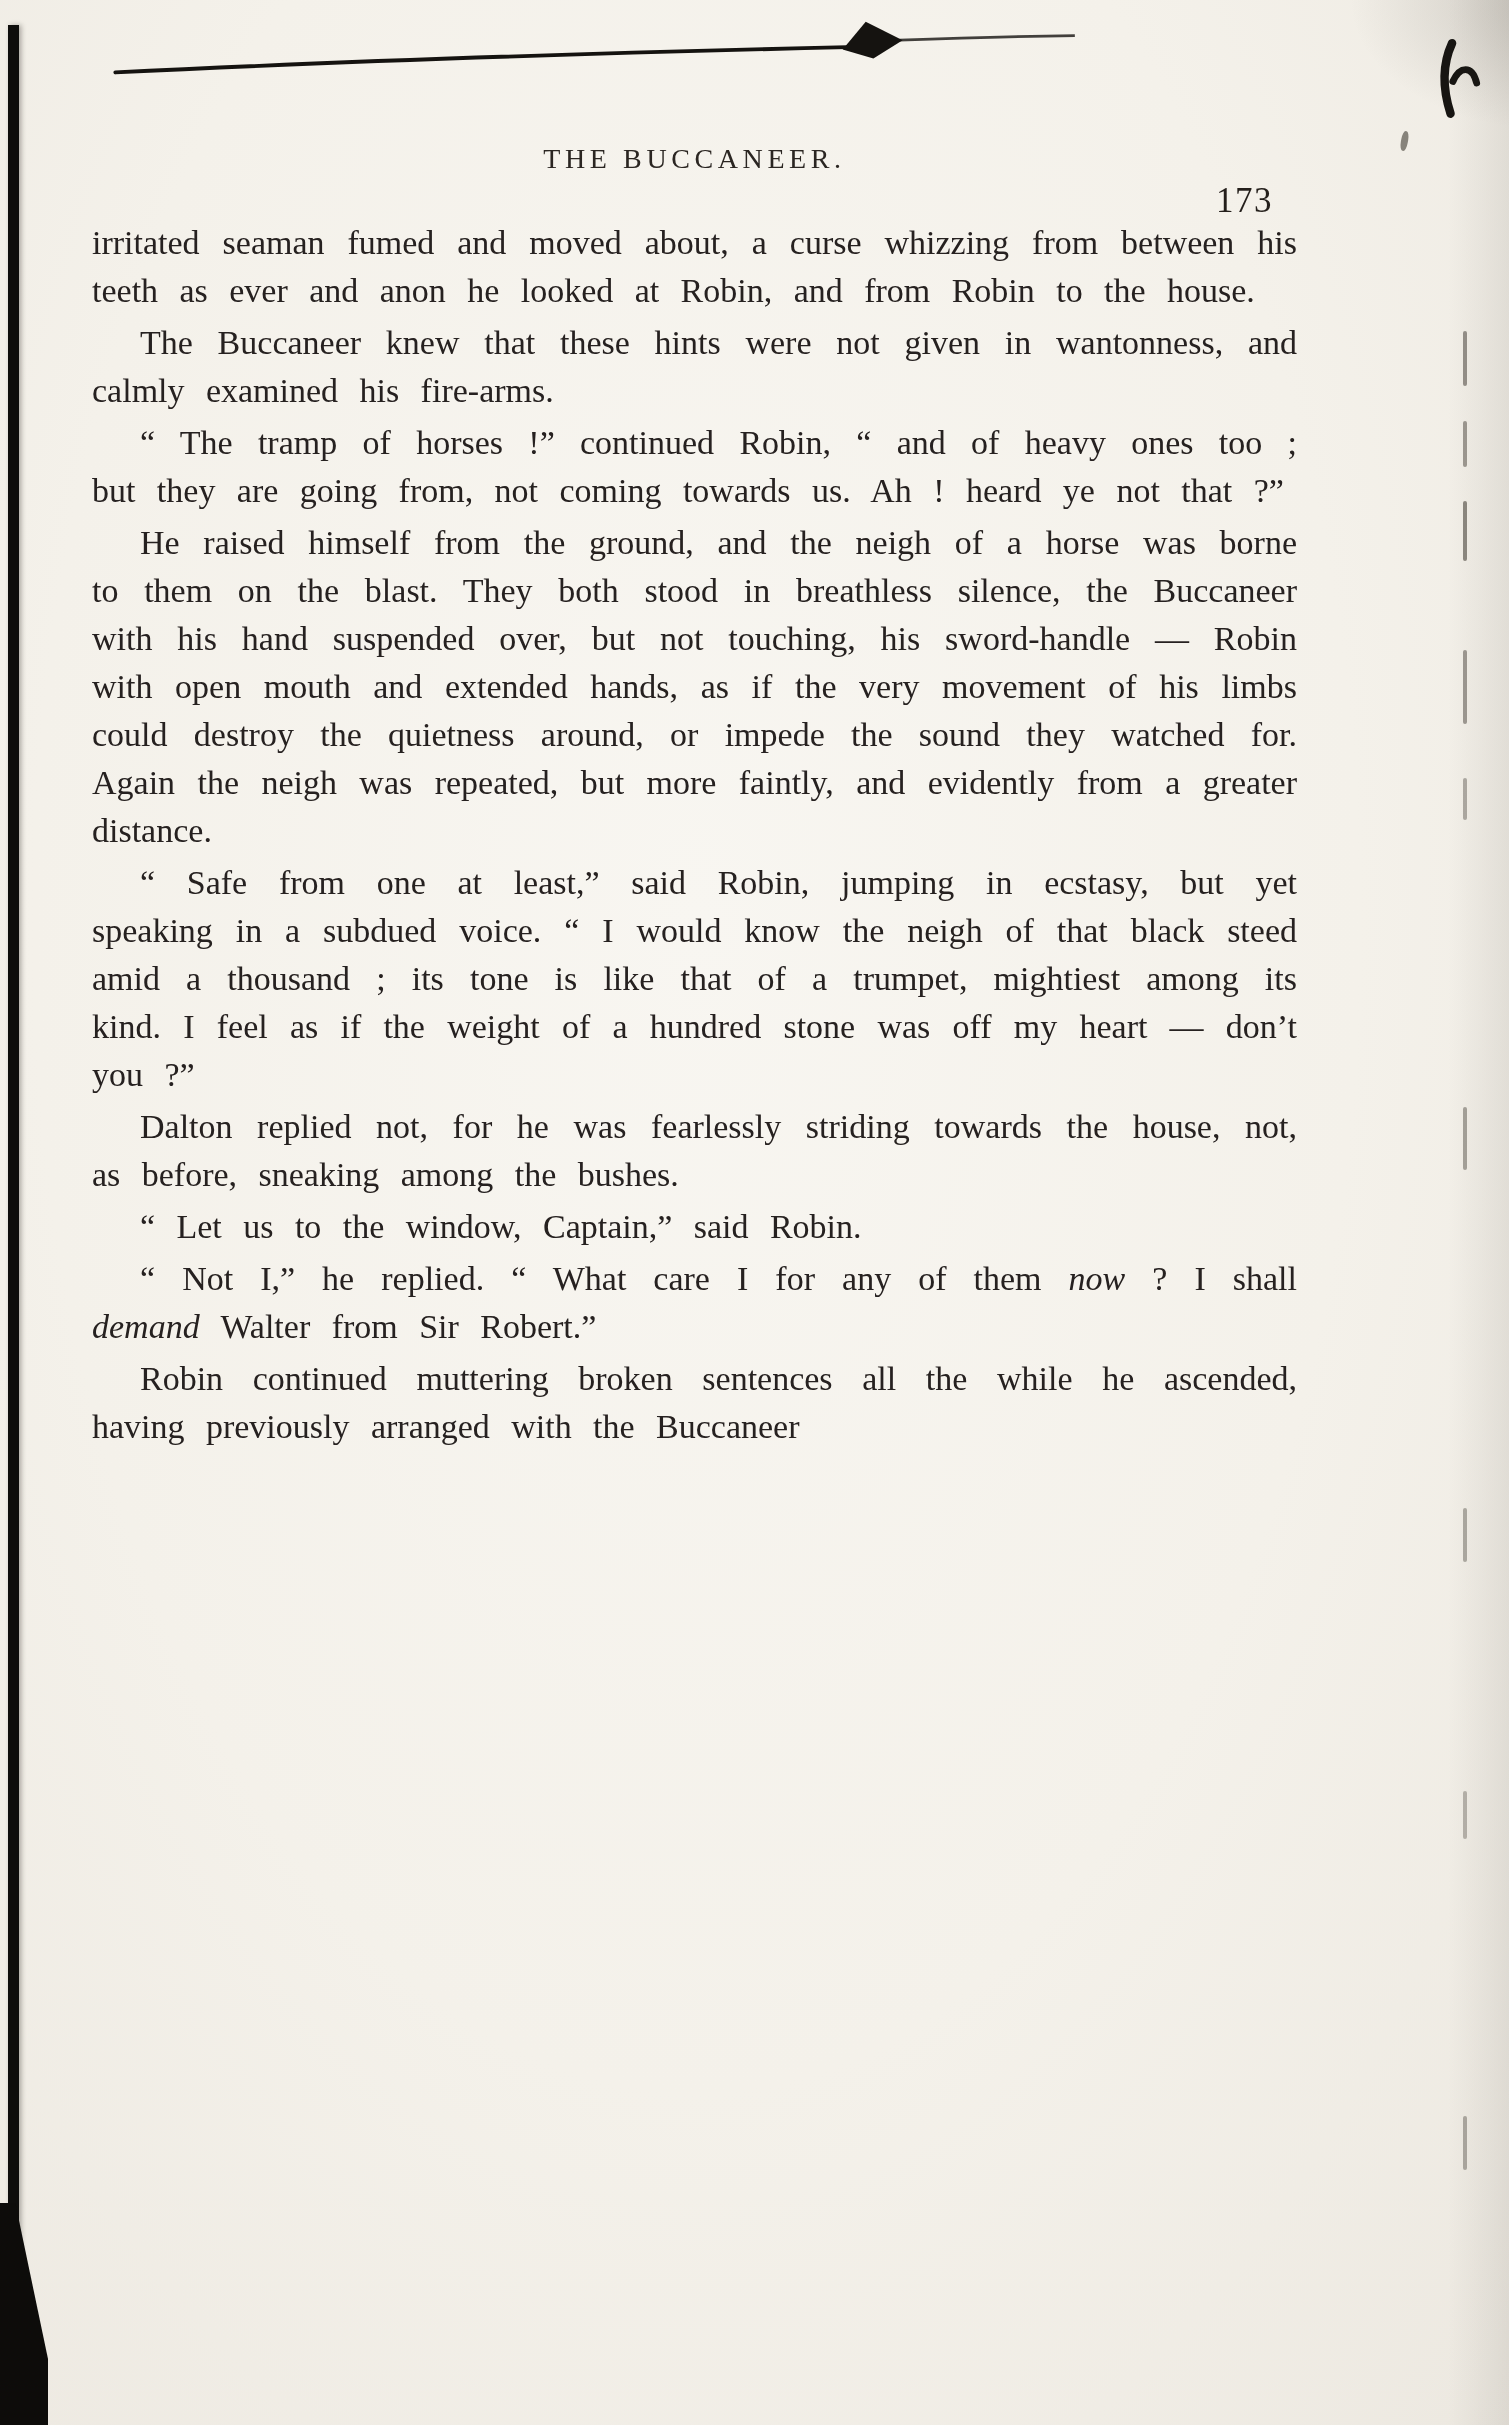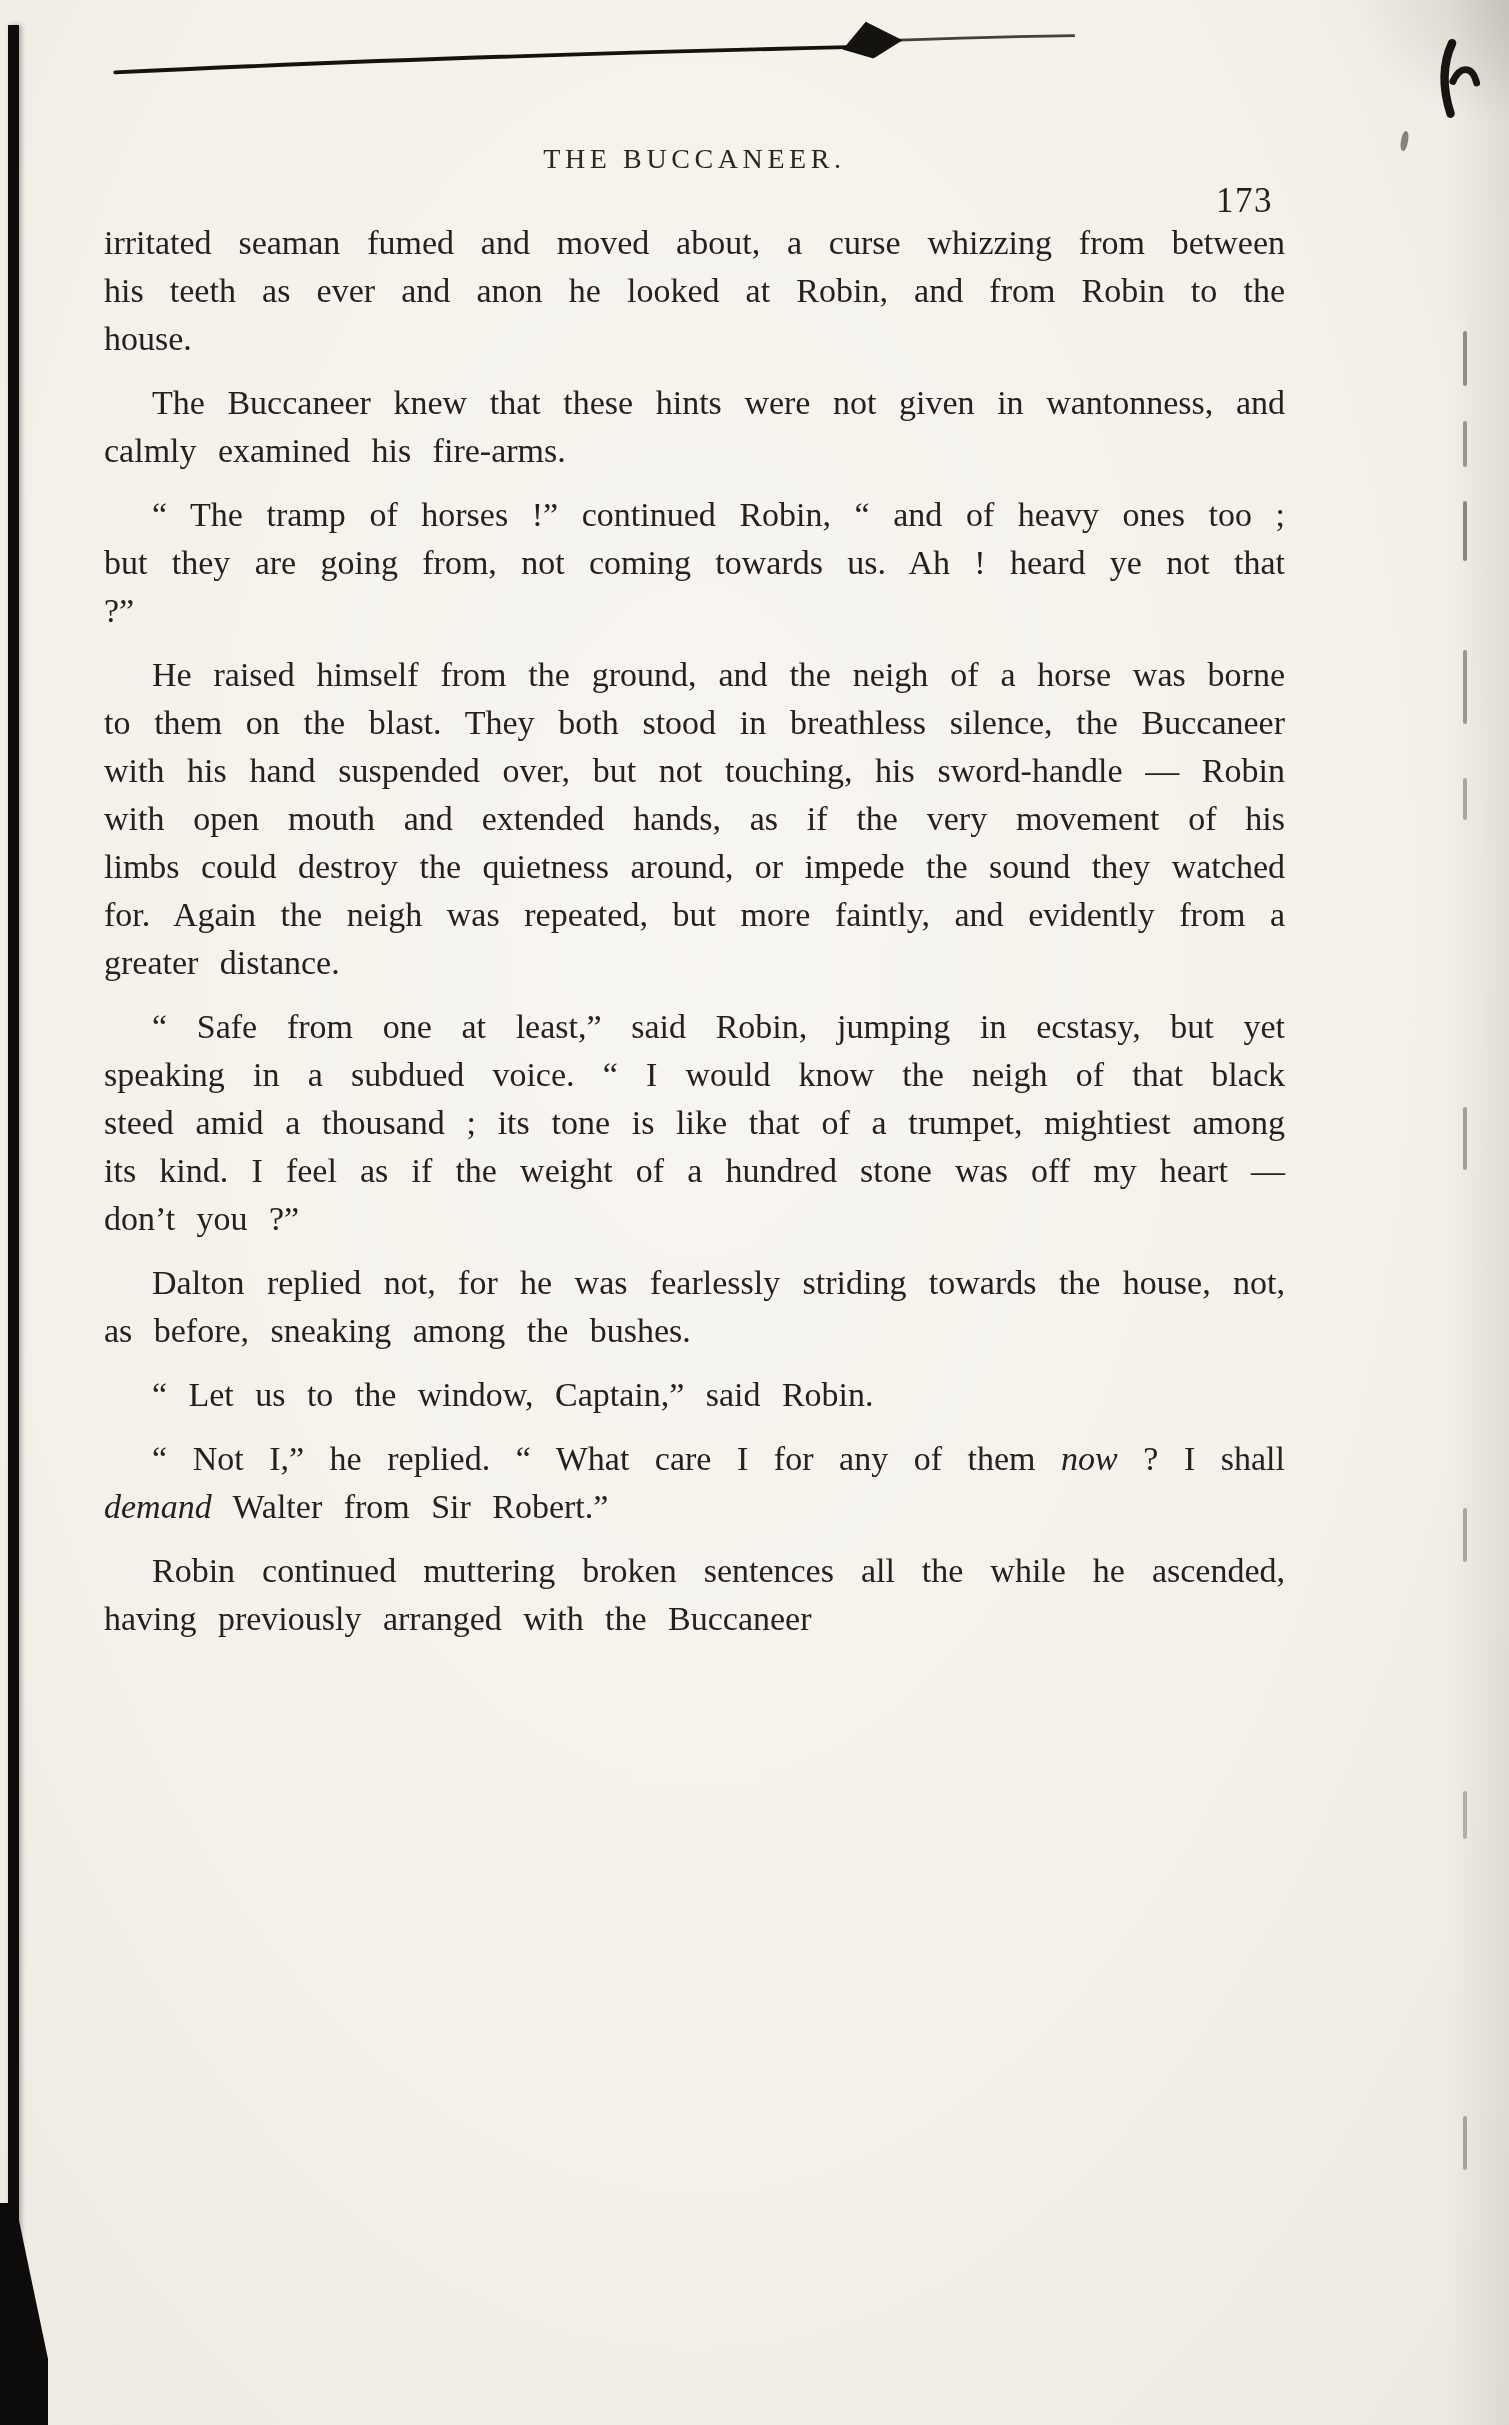--- a/index.html
+++ b/index.html
@@ -67,21 +67,21 @@
     margin-top: 46px;
   }
   .body-text {
     margin-top: 24.6px;
     font-size: 34px;
     line-height: 48px;
     text-align: justify;
     word-spacing: 0.38em;
     color: #262120;
   }
-  .para { margin: 16px; }
+  .para { margin: 4px; }
   .para.indent { text-indent: 48px; }
   .para .it { font-style: italic; }
 
   
   .top-edge-svg {
     position: absolute;
     left: 0; top: 0;
     pointer-events: none;
   }
   .left-bar {

